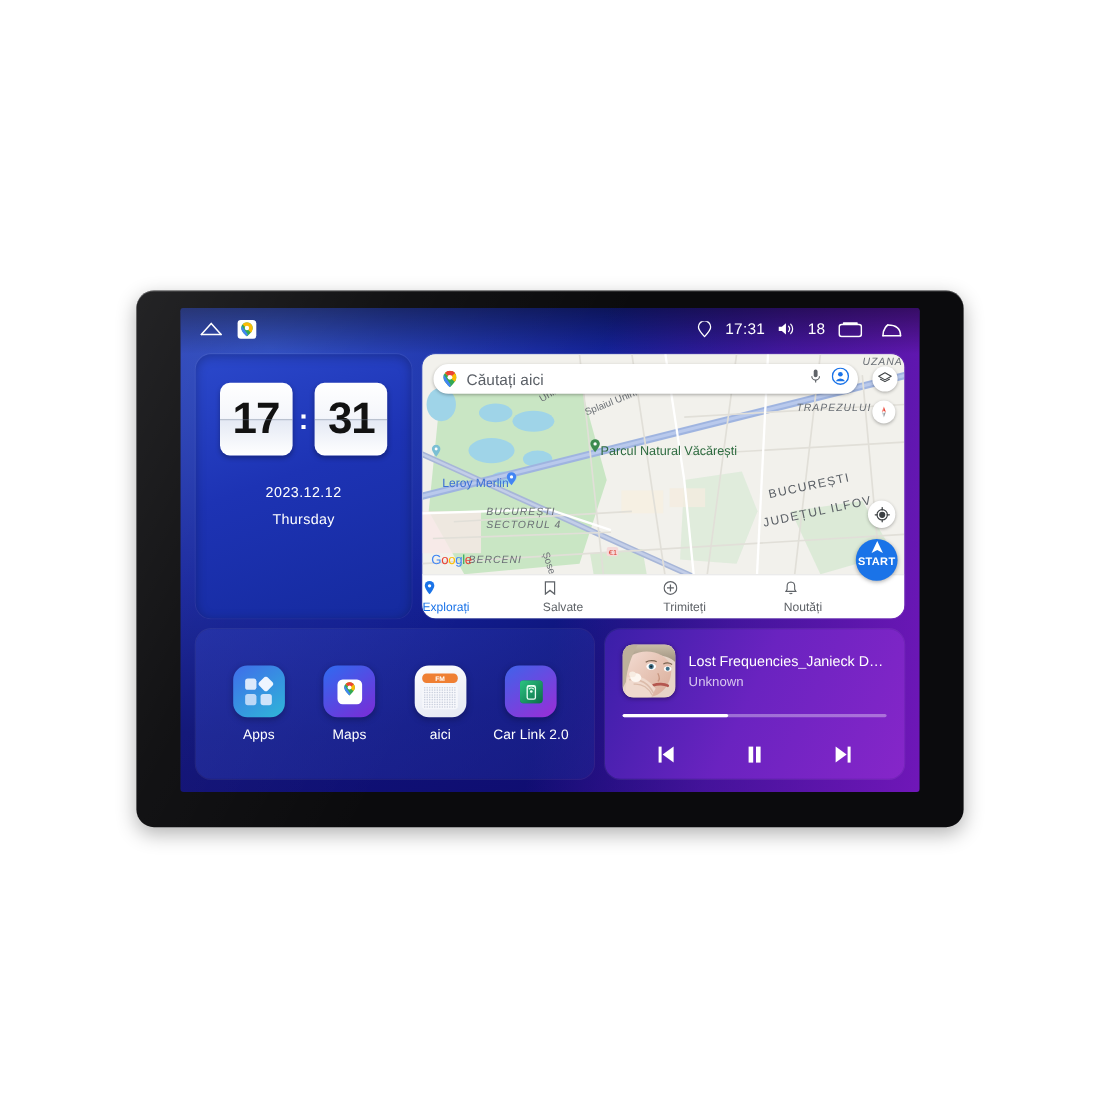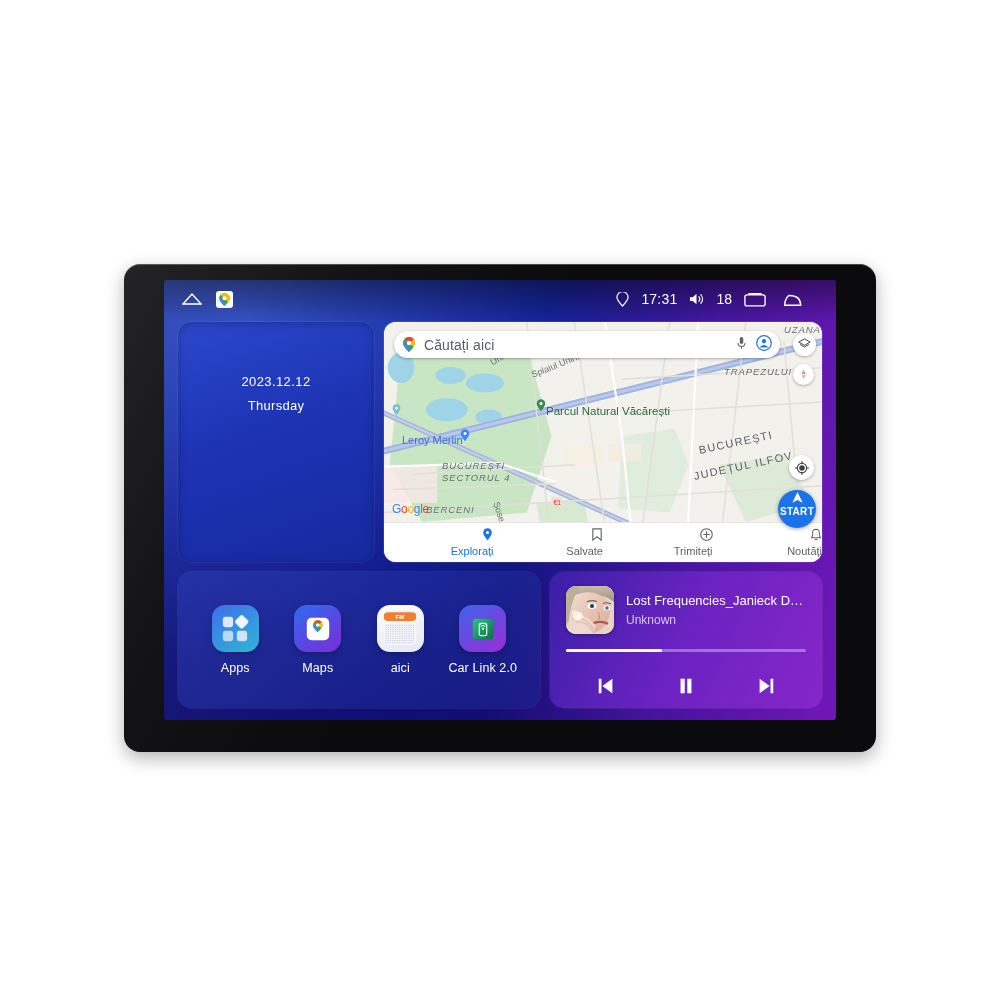--- a/index.html
+++ b/index.html
@@ -55,21 +55,21 @@
     position:absolute; left:0; top:0; width:100%; height:42px;
     background: linear-gradient(180deg, rgba(0,0,0,0.42), rgba(0,0,0,0.0));
     pointer-events:none;
   }
 
   
   #statusbar {
     position: absolute; left: 0; top: 0;
     width: 100%; height: 38px;
     display: flex; align-items: center;
-    padding: 0 34px 0 18px;
+    padding: 0 16px 0 18px;
     z-index: 40;
     color: #ffffff;
   }
   .sb-left { display: flex; align-items: center; gap: 14px; }
   .sb-right { margin-left: auto; display: flex; align-items: center; gap: 12px; }
   .sb-time { font-size: 14px; letter-spacing: .2px; }
   .sb-vol  { font-size: 14px; }
   .icon-btn { display: flex; align-items: center; justify-content: center; }
   .gmaps-chip{
     width: 17px; height: 17px; border-radius: 3px;
@@ -124,21 +124,21 @@
     box-shadow: 0 0 0 1px rgba(255,255,255,0.10);
   }
   .map-canvas { position: absolute; inset: 0; }
   .map-bottomnav {
     position: absolute; left: 0; bottom: 0; width: 100%; height: 40px;
     background: #ffffff;
     display: flex; align-items: center;
     border-top: 1px solid #e6e6e6;
   }
   .mb-item {
-    flex: 1; display: flex; flex-direction: column; align-items: flex-end; gap: 2px;
+    flex: 1; display: flex; flex-direction: column; align-items: flex-start; gap: 2px;
     font-size: 11px; color: #5f6368;
   }
   .mb-item.active { color: #1a73e8; }
 
   .map-search {
     position: absolute; left: 10px; top: 9px; right: 42px;
     height: 27px; border-radius: 14px; background: #ffffff;
     box-shadow: 0 1px 3px rgba(0,0,0,0.30);
     display: flex; align-items: center; gap: 9px;
     padding: 0 8px 0 9px;
@@ -279,20 +279,25 @@
             </svg>
           </span>
         </div>
       </div>
 
       <div id="home">
 
         <div class="row-top">
 
           <div id="clock-widget">
+            <div class="flip-row">
+              <div class="flip-card">17</div>
+              <div class="flip-colon">:</div>
+              <div class="flip-card">31</div>
+            </div>
             <div class="clock-date">2023.12.12</div>
             <div class="clock-day">Thursday</div>
           </div>
 
           <div id="maps-widget">
             <svg class="map-canvas" viewBox="0 0 460 240" preserveAspectRatio="none">
               <rect x="0" y="0" width="460" height="240" fill="#f2f1ec"></rect>
 
               <path d="M18 30 L150 26 L176 120 L150 200 L40 210 L6 150 Z" fill="#c9e6c4"></path>
               <path d="M250 120 L305 112 L320 150 L300 200 L246 196 Z" fill="#d9ead7" opacity="0.75"></path>

